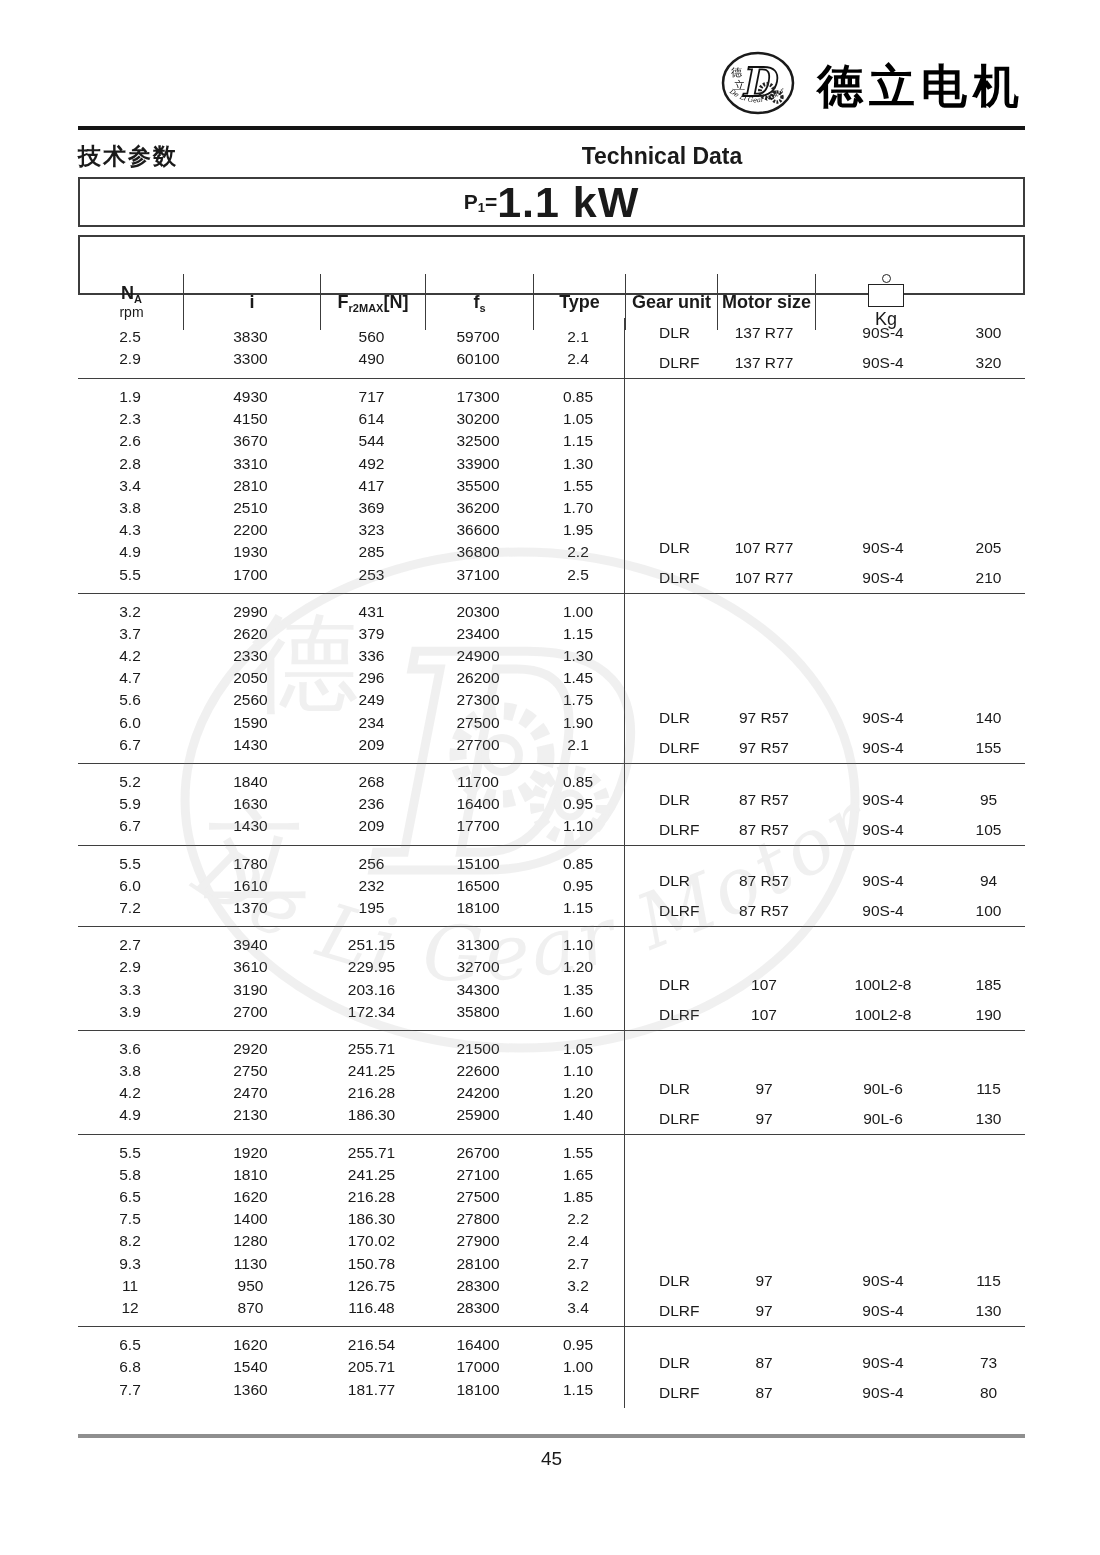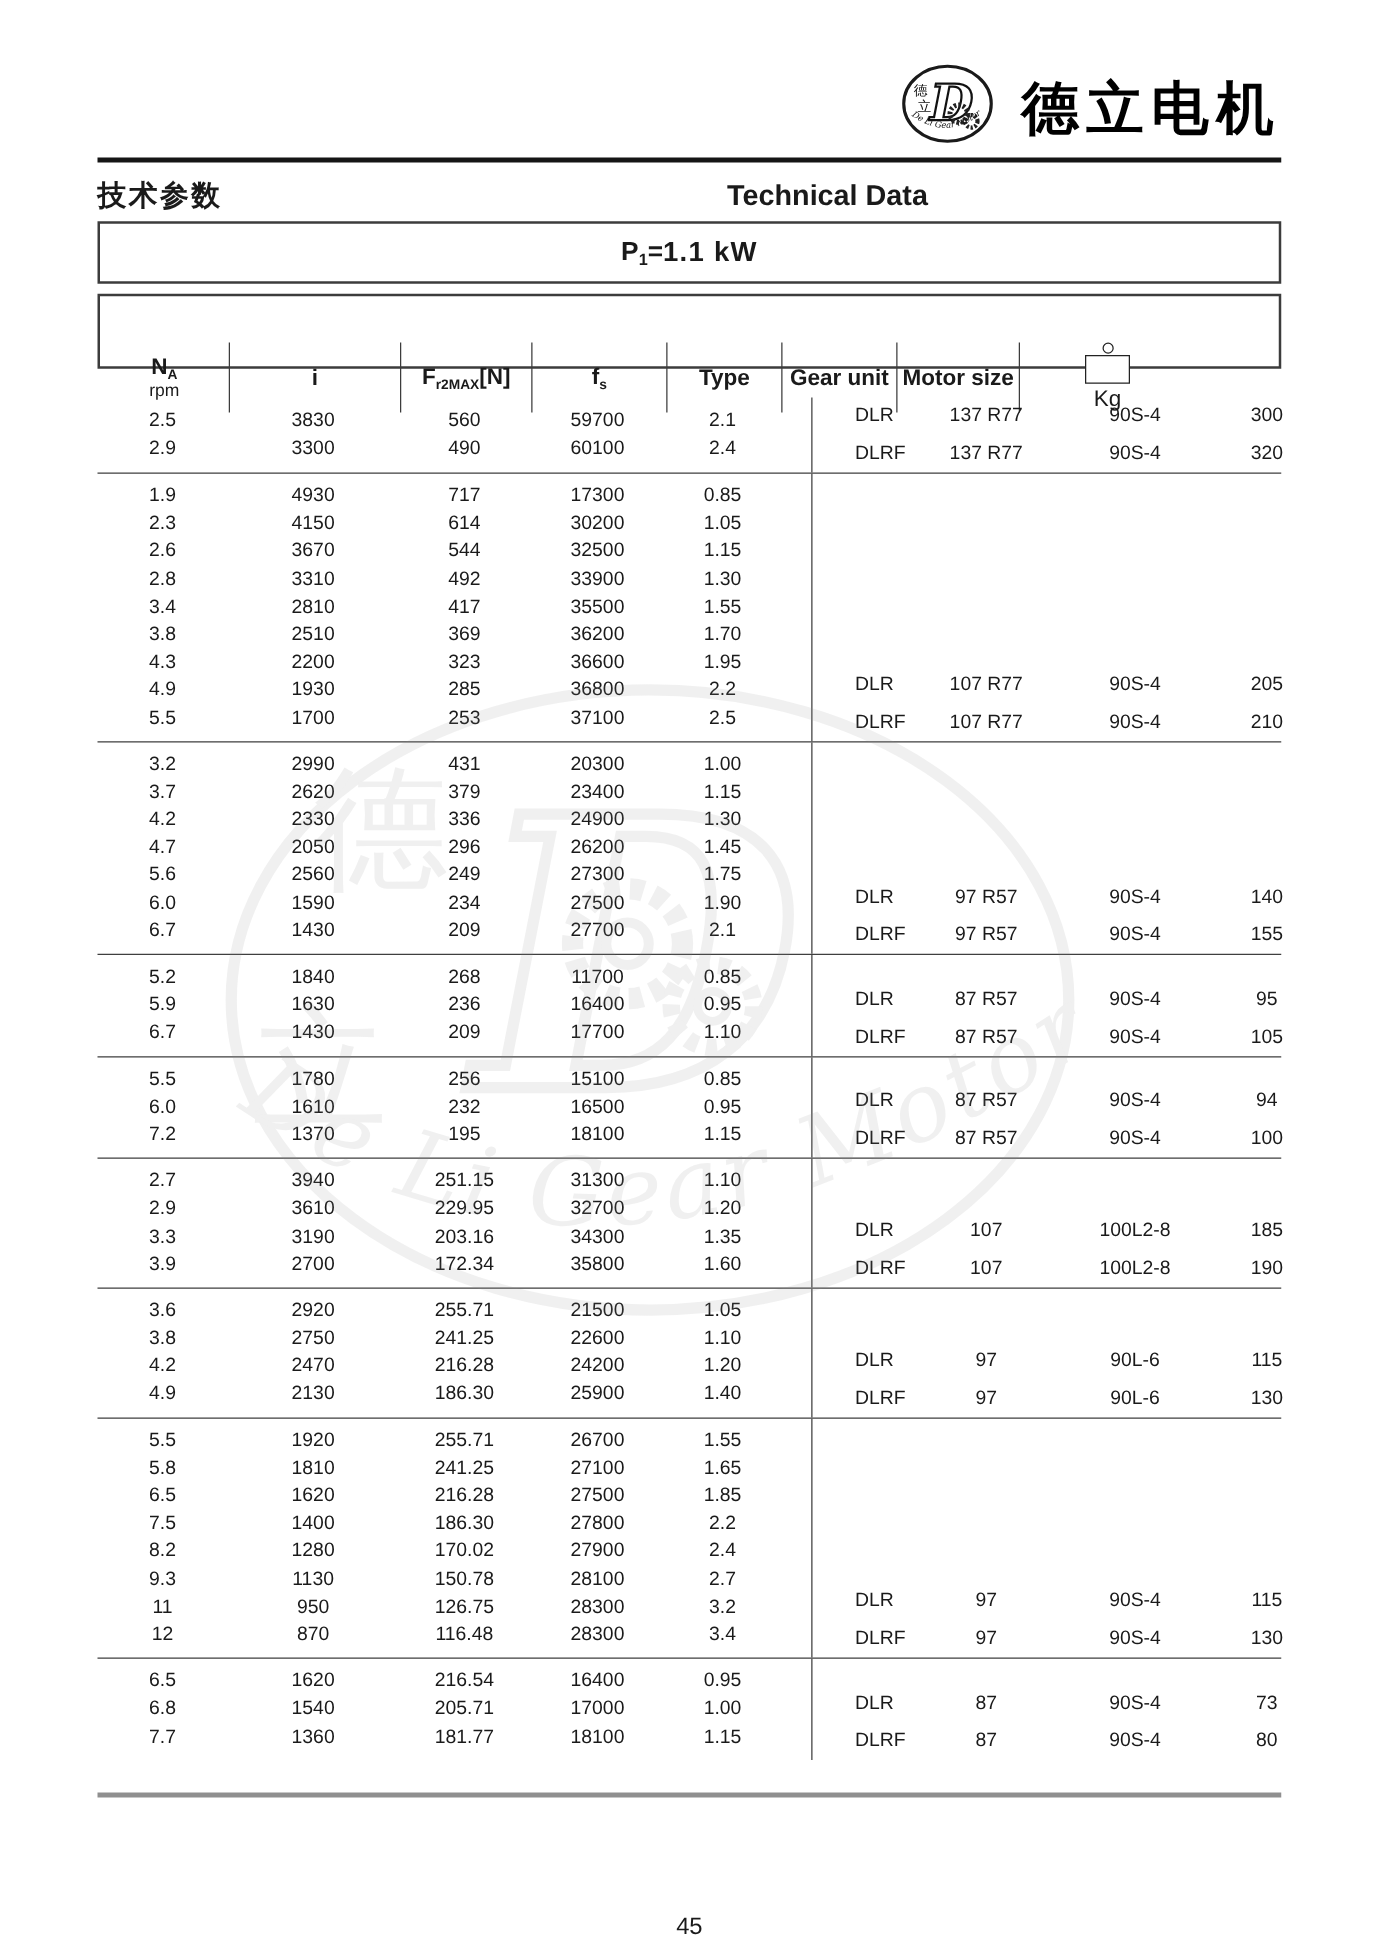--- a/index.html
+++ b/index.html
@@ -19,58 +19,58 @@
   .title-cn { position:absolute; left:0; top:0; font-size:23px; font-weight:bold; letter-spacing:2px; }
   .title-en { position:absolute; left:584px; top:2px; transform:translateX(-50%); font-size:23px; font-weight:bold; }
   
   .power-box {
     position:absolute; top:177px; left:78px; width:947px; height:50px; box-sizing:border-box;
     border:2px solid #3c3c3c; display:flex; align-items:center; justify-content:center;
   }
   .power-prefix { font-size:21px; font-weight:bold; }
   .power-sub { font-size:13px; font-weight:bold; position:relative; top:5px; }
   .power-eq { font-size:21px; font-weight:bold; }
-  .power-value { font-size:22px; font-weight:bold; letter-spacing:1px; }
+  .power-value { font-size:43px; font-weight:bold; letter-spacing:1px; }
   
   .thead {
     position:absolute; top:235px; left:78px; width:947px; height:60px; box-sizing:border-box;
     border:2px solid #3c3c3c; display:grid;
     grid-template-columns:104px 137px 105px 108px 92px 92px 98px 140px 67px;
   }
   .th {
     border-right:1.5px solid #3c3c3c; display:flex; flex-direction:column;
     align-items:center; justify-content:center; line-height:1.15;margin-top:37px;
   }
   .th:last-child { border-right:none; }
   .h-sym { font-size:18px; font-weight:bold; }
   .h-sub { font-size:11px; font-weight:bold; position:relative; top:4px; }
   .h-unit { font-size:14px; font-weight:normal; }
   .kg-icon { display:flex; flex-direction:column; align-items:center; margin-bottom:2px; }
   .kg-knob { width:7px; height:7px; border:1.5px solid #222; border-radius:50%; background:#fff; margin-bottom:1px; }
   .kg-body { width:34px; height:21px; border:1.5px solid #222; background:#fff; }
   .kg-label { font-size:18px; font-weight:normal; }
   
   .blocks { position:absolute; top:318px; left:78px; width:947px; }
-  .block { display:flex;gap:25px; }
+  .block { display:flex; }
   .block + .block { border-top:1.5px solid #3f3f3f; }
   .rows {
     width:546px; display:grid; grid-template-columns:104px 137px 105px 108px 92px;
     padding:7px 0; align-content:center;
   }
   .cell { height:22.2px; line-height:22.2px; text-align:center; font-size:15.5px; }
   .group {
     width:401px; box-sizing:border-box; border-left:1.5px solid #3f3f3f;
     display:flex; flex-direction:column; justify-content:flex-end;
   }
   .g-row { display:grid; grid-template-columns:90px 98px 140px 71px; height:30px; line-height:30px; font-size:15.5px; }
   .g-cell { text-align:center; }
   .g-type { text-align:left; padding-left:34px; }
   
   .bottom-rule { position:absolute; top:1434px; left:78px; width:947px; height:4px; background:#8f8f8f; }
-  .page-number { position:absolute; top:1531px; left:78px; width:947px; text-align:center; font-size:19px; }
+  .page-number { position:absolute; top:1448px; left:78px; width:947px; text-align:center; font-size:19px; }
   
   .watermark { position:absolute; top:540px; left:150px; opacity:0.13; pointer-events:none; }
   .wm-serif { font-family:"DejaVu Serif", serif; }
   .logo-serif { font-family:"DejaVu Serif", serif; }
 </style>
 </head>
 <body>
 
 <div class="page">
 

